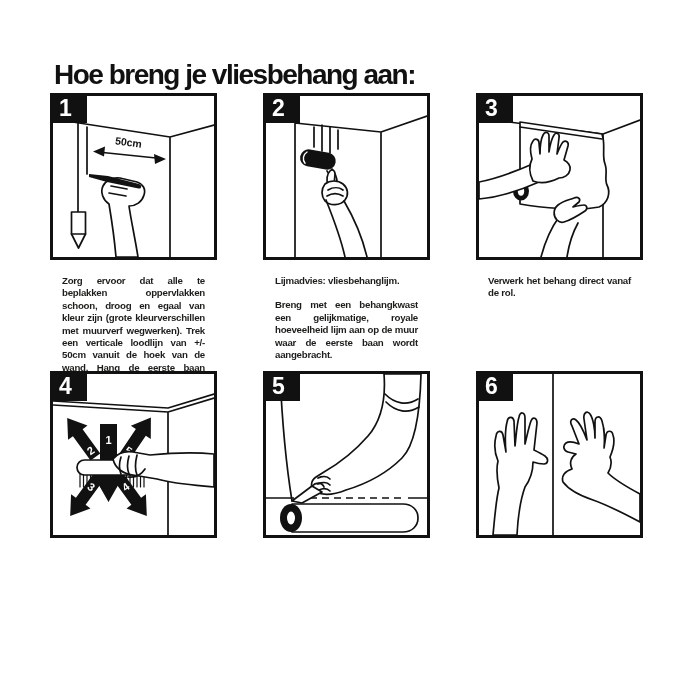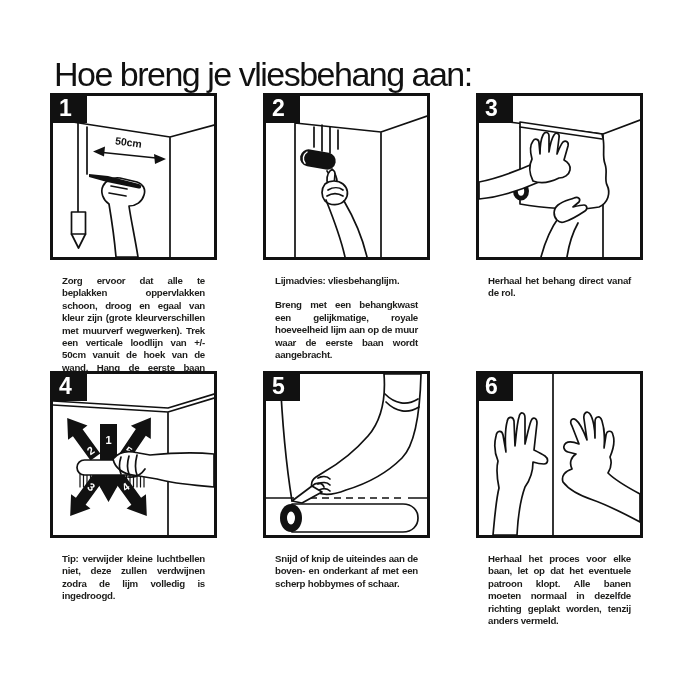--- a/index.html
+++ b/index.html
@@ -2,22 +2,22 @@
 <html><head>
 <meta charset="utf-8">
 <style>
   html,body{margin:0;padding:0}
   body{
     width:700px;height:700px;position:relative;overflow:hidden;
     background:#ffffff;color:#1d1d1b;
     font-family:"Liberation Sans", sans-serif;
   }
   .title{
-    position:absolute;left:54px;top:32px;
-    font-size:34px;font-weight:normal;letter-spacing:-1.5px;color:#111;
+    position:absolute;left:54px;top:40px;
+    font-size:28px;font-weight:bold;letter-spacing:-1.5px;color:#111;
     white-space:nowrap;
   }
   .row{position:absolute;left:50px;display:flex;gap:46px}
   .row-1{top:93px}
   .row-2{top:371px}
   .panel-group{width:167px}
   .panel{
     position:relative;width:161px;height:161px;
     border:3px solid #111;background:#fff;
   }
@@ -107,21 +107,21 @@
         <path class="ln" d="M41,31 L123,43"></path>
         <ellipse class="bk" cx="42" cy="95" rx="8" ry="9.5"></ellipse>
         <ellipse class="wh-f" cx="42" cy="95" rx="3.2" ry="4.8"></ellipse>
         <path class="ln wh-f" d="M0,86 C20,82 40,74 56,67 L60,86 C42,94 20,101 0,103 Z"></path>
         <path class="ln wh-f" d="M54,85 C50,77 50,69 53,63 C51,56 51,49 54,45 C56,42 60,43 60,47 L61,58 C61,51 62,43 64,39 C66,35 70,36 70,40 L70,56 C71,49 73,42 75,39 C77,36 81,37 80,42 L78,58 C80,53 82,48 84,46 C87,44 90,46 89,50 L85,64 C89,66 92,70 91,74 C90,79 85,82 80,82 C72,86 62,88 54,85 Z"></path>
         <path class="ln" d="M62,161 C66,146 72,132 80,121 M88,161 C90,148 94,136 99,127"></path>
         <path class="ln wh-f" d="M78,124 C74,120 74,113 79,109 C84,105 90,104 95,102 C99,100 102,103 100,106 L94,111 C98,110 102,109 105,109 C108,109 109,113 106,115 C100,119 92,124 85,126 C82,127 80,126 78,124 Z"></path>
       </svg>
     </div>
     <div class="caption">
-      <p>Herhaal het behang direct vanaf de rol.</p>
+      <p>Verwerk het behang direct vanaf de rol.</p>
     </div>
   </div>
 </div>
 
 <div class="row row-2">
 
   <div class="panel-group">
     <div class="panel">
       <div class="badge">4</div>
       <svg class="art" viewBox="0 0 161 161" width="161" height="161">
@@ -145,21 +145,20 @@
           <text class="arrow-num" x="0" y="0">4</text>
         </g>
         <path class="bk" d="M47,50 H64 V99 H72 L55.5,128 L39,99 H47 Z"></path>
         <text class="arrow-num" x="55.5" y="70">1</text>
         <rect class="ln wh-f" x="24" y="86" width="74" height="15" rx="7.5"></rect>
         <path class="ln wh-f" d="M60,85 C65,79 73,77 80,78 L97,81 C118,79 140,78 161,80 L161,113 C140,111 122,110 104,105 L80,101 C70,100 62,94 60,85 Z"></path>
         <path class="ln" d="M68,83 C66,89 66,95 68,100 M76,82 C74,89 74,95 76,100 M84,81 C82,89 82,96 84,101 M92,95 C88,101 82,104 75,103"></path>
       </svg>
     </div>
     <div class="caption">
-      <p>Tip: verwijder kleine luchtbellen niet, deze zullen verdwijnen zodra de lijm volledig is ingedroogd.</p>
     </div>
   </div>
 
   <div class="panel-group">
     <div class="panel">
       <div class="badge">5</div>
       <svg class="art" viewBox="0 0 161 161" width="161" height="161">
         <path class="ln" d="M0,124 H161"></path>
         <rect class="wh-f" x="28" y="119" width="114" height="11"></rect>
         <path class="ln" d="M14,0 C16,45 20,90 26,127"></path>
@@ -167,31 +166,27 @@
         <ellipse class="bk" cx="25" cy="144" rx="11" ry="14"></ellipse>
         <ellipse class="wh-f" cx="25" cy="144" rx="4" ry="6.5"></ellipse>
         <path class="ln dash" d="M32,124 H140"></path>
         <path class="ln wh-f" d="M118,0 C120,26 114,48 102,62 C88,78 72,90 58,98 L50,103 C44,107 44,115 50,118 C58,122 70,120 80,116 C100,110 120,100 136,84 C148,72 154,40 155,0 Z"></path>
         <path class="ln" d="M120,28 C130,38 142,40 153,33 M119,20 C129,30 141,32 152,25"></path>
         <path class="ln" d="M52,104 C56,102 61,102 64,105 M52,110 C56,108 61,108 64,111 M53,116 C57,114 61,114 64,117"></path>
         <path class="ln wh-f" d="M26,127 L46,112 L56,118 L36,129 Z"></path>
         <path class="ln" d="M46,112 C50,108 56,108 58,113"></path>
       </svg>
     </div>
-    <div class="caption">
-      <p>Snijd of knip de uiteindes aan de boven- en onderkant af met een scherp hobbymes of schaar.</p>
-    </div>
   </div>
 
   <div class="panel-group">
     <div class="panel">
       <div class="badge">6</div>
       <svg class="art" viewBox="0 0 161 161" width="161" height="161">
         <path class="ln" d="M74,0 V161"></path>
         <path class="ln wh-f" d="M14,161 C16,140 17,126 20,114 C18,104 17,95 19,87 C16,80 15,70 17,62 C18,56 23,56 24,61 L27,78 C26,70 26,56 28,48 C29,42 34,42 35,47 L36,72 C37,63 38,49 40,43 C41,37 46,38 46,44 L46,70 C48,62 50,52 52,47 C54,42 58,44 58,49 L55,76 C59,78 63,80 66,82 C70,85 69,90 65,90 C61,90 57,89 54,88 C54,97 51,106 46,113 C42,124 39,142 38,161 Z"></path>
         <path class="ln wh-f" d="M161,120 C146,112 136,106 129,99 C132,94 133,88 131,83 C134,76 136,67 134,61 C133,56 128,56 127,61 L125,74 C126,65 125,53 123,47 C121,41 116,42 116,48 L116,64 C116,55 114,44 111,40 C108,36 104,39 105,45 L108,66 C105,58 101,49 97,46 C93,43 90,47 93,52 L100,70 C95,68 90,67 87,69 C83,72 85,77 89,78 L97,80 C92,83 90,89 93,95 C86,97 82,102 84,108 C90,116 102,122 114,126 C128,131 146,140 161,148 Z"></path>
       </svg>
     </div>
     <div class="caption">
-      <p>Herhaal het proces voor elke baan, let op dat het eventuele patroon klopt. Alle banen moeten normaal in dezelfde richting geplakt worden, tenzij anders vermeld.</p>
     </div>
   </div>
 </div>
 
 </body></html>

